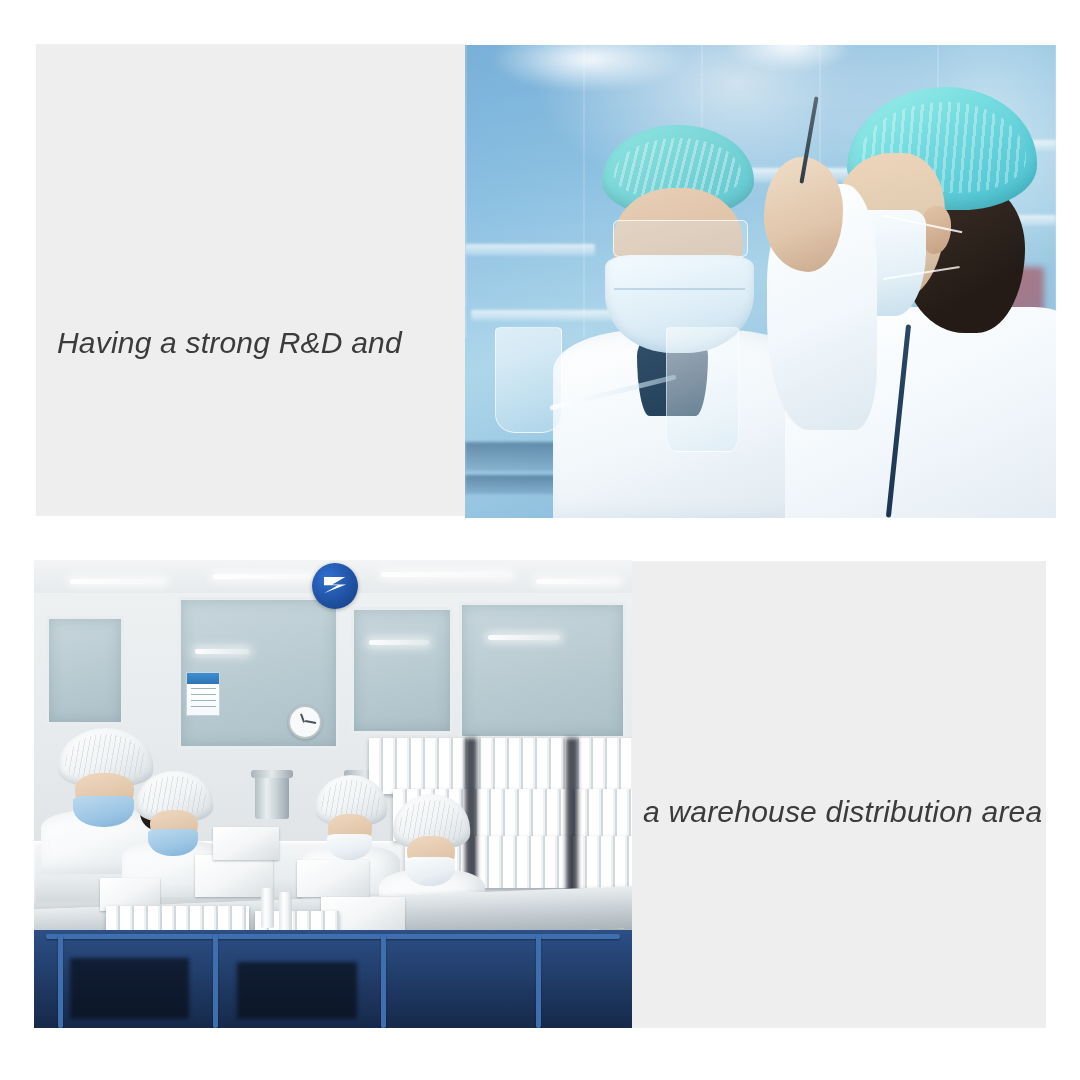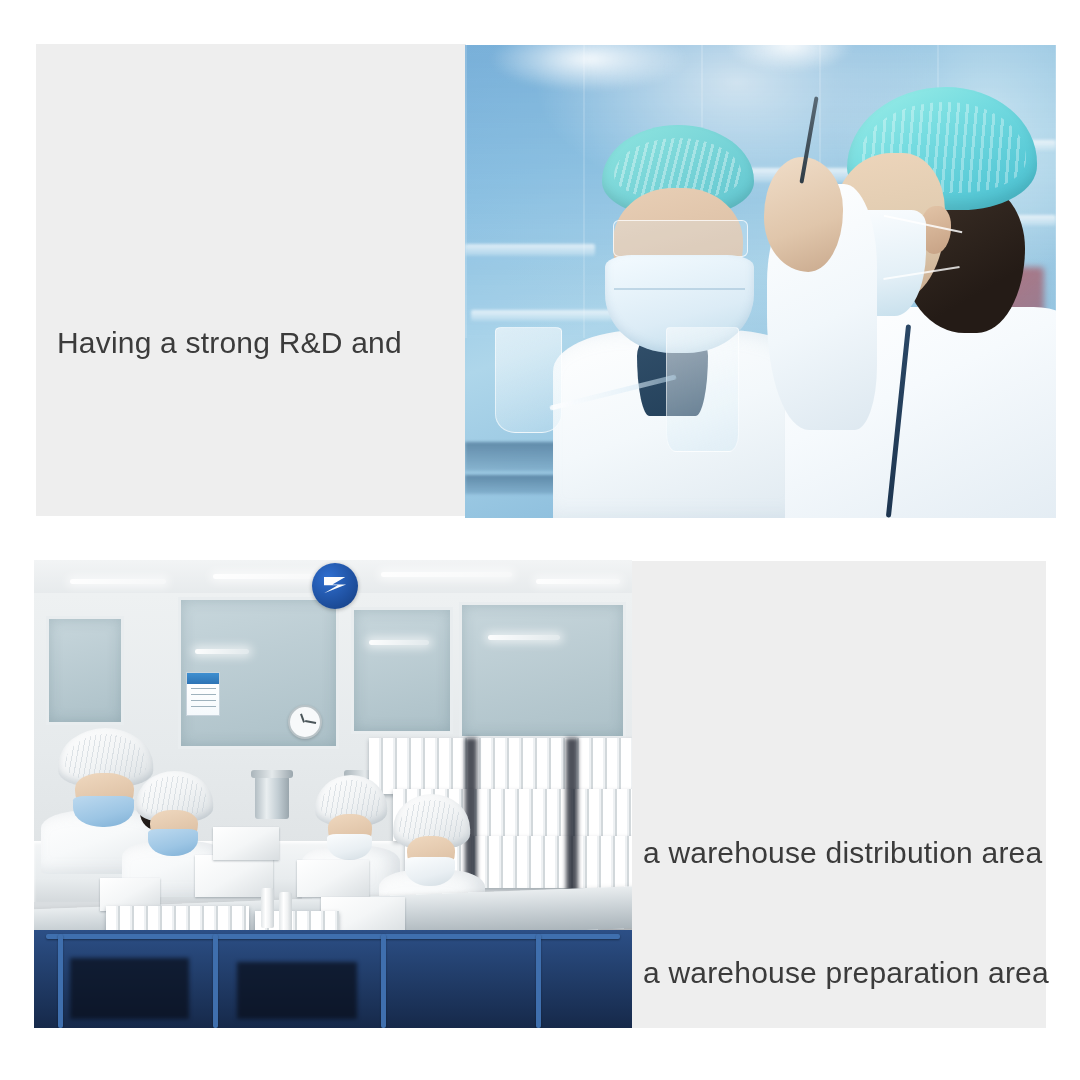--- a/index.html
+++ b/index.html
@@ -26,31 +26,31 @@
   }
   .caption {
     position: absolute;
     color: #3b3b3b;
     font-size: 30px;
     line-height: 40px;
     font-weight: 400;
     letter-spacing: 0.2px;
     white-space: pre;
   }
-  .caption .line { display: block; }
+  .caption .line { display: block; font-style: italic; }
 
   
   #top-panel  { left: 36px;  top: 44px;  width: 430px; height: 472px; }
   #top-photo  { left: 465px; top: 45px;  width: 591px; height: 473px; }
   #top-caption{ left: 57px;  top: 243px; width: 400px; }
 
   
   #bottom-photo  { left: 34px;  top: 560px; width: 598px; height: 468px; }
   #bottom-panel  { left: 632px; top: 561px; width: 414px; height: 467px; }
-  #bottom-caption{ left: 643px; top: 753px; width: 400px; }
+  #bottom-caption{ left: 643px; top: 712px; width: 400px; }
 
   
   .lab-bg {
     position: absolute; inset: 0;
     background:
       radial-gradient(ellipse 55% 40% at 46% 8%, rgba(255,255,255,.85) 0%, rgba(255,255,255,0) 62%),
       radial-gradient(ellipse 40% 55% at 88% 14%, rgba(236,252,255,.75) 0%, rgba(236,252,255,0) 65%),
       linear-gradient(160deg, #79b2dd 0%, #8cc2e4 22%, #aed6ea 48%, #8fc0de 74%, #6ea6cf 100%);
   }
   
@@ -522,14 +522,13 @@
   <div class="cr-beam" style="left:58%; top:80%; width:5px;  height:20%;"></div>
   <div class="cr-beam" style="left:84%; top:80%; width:5px;  height:20%;"></div>
   <div class="cr-dark" style="left:6%;  top:85%; width:20%; height:13%;"></div>
   <div class="cr-dark" style="left:34%; top:86%; width:20%; height:12%;"></div>
 </div>
 
 <div class="panel" id="bottom-panel"></div>
 
 <div class="caption" id="bottom-caption">
   <span class="line">a warehouse distribution area</span>
-  <span class="line">a warehouse preparation area</span>
 </div>
 
 </body></html>

